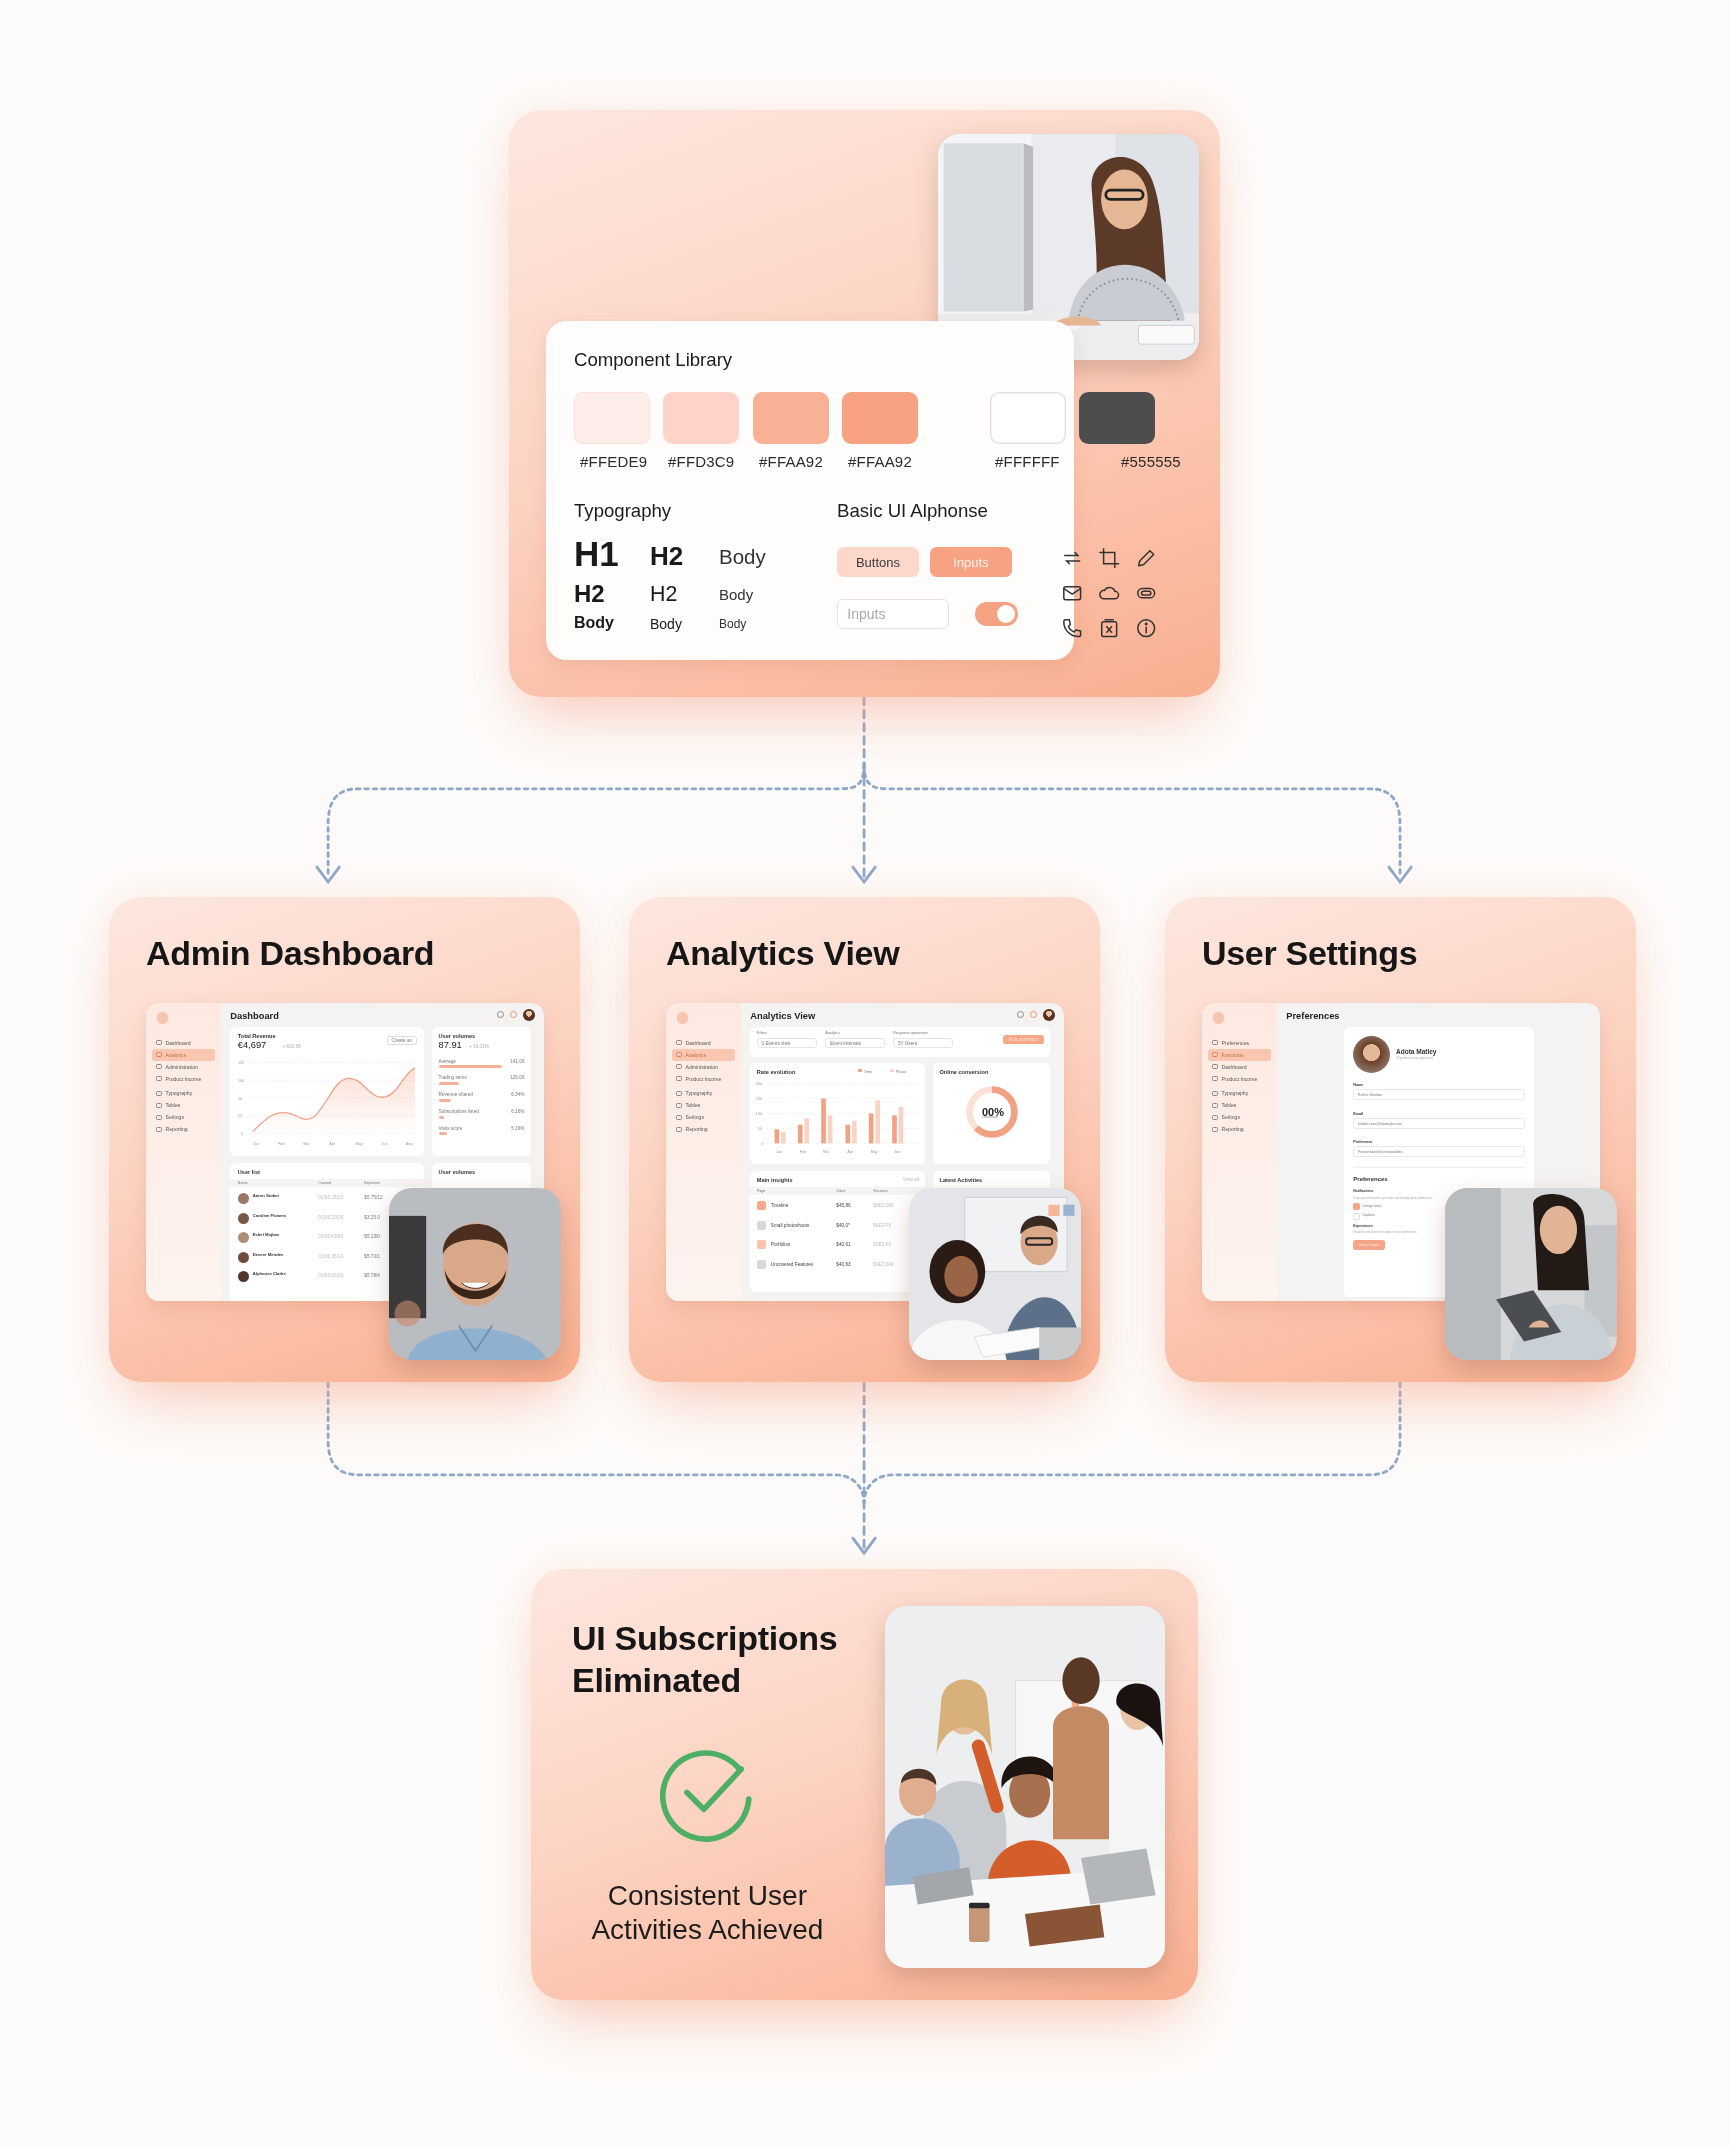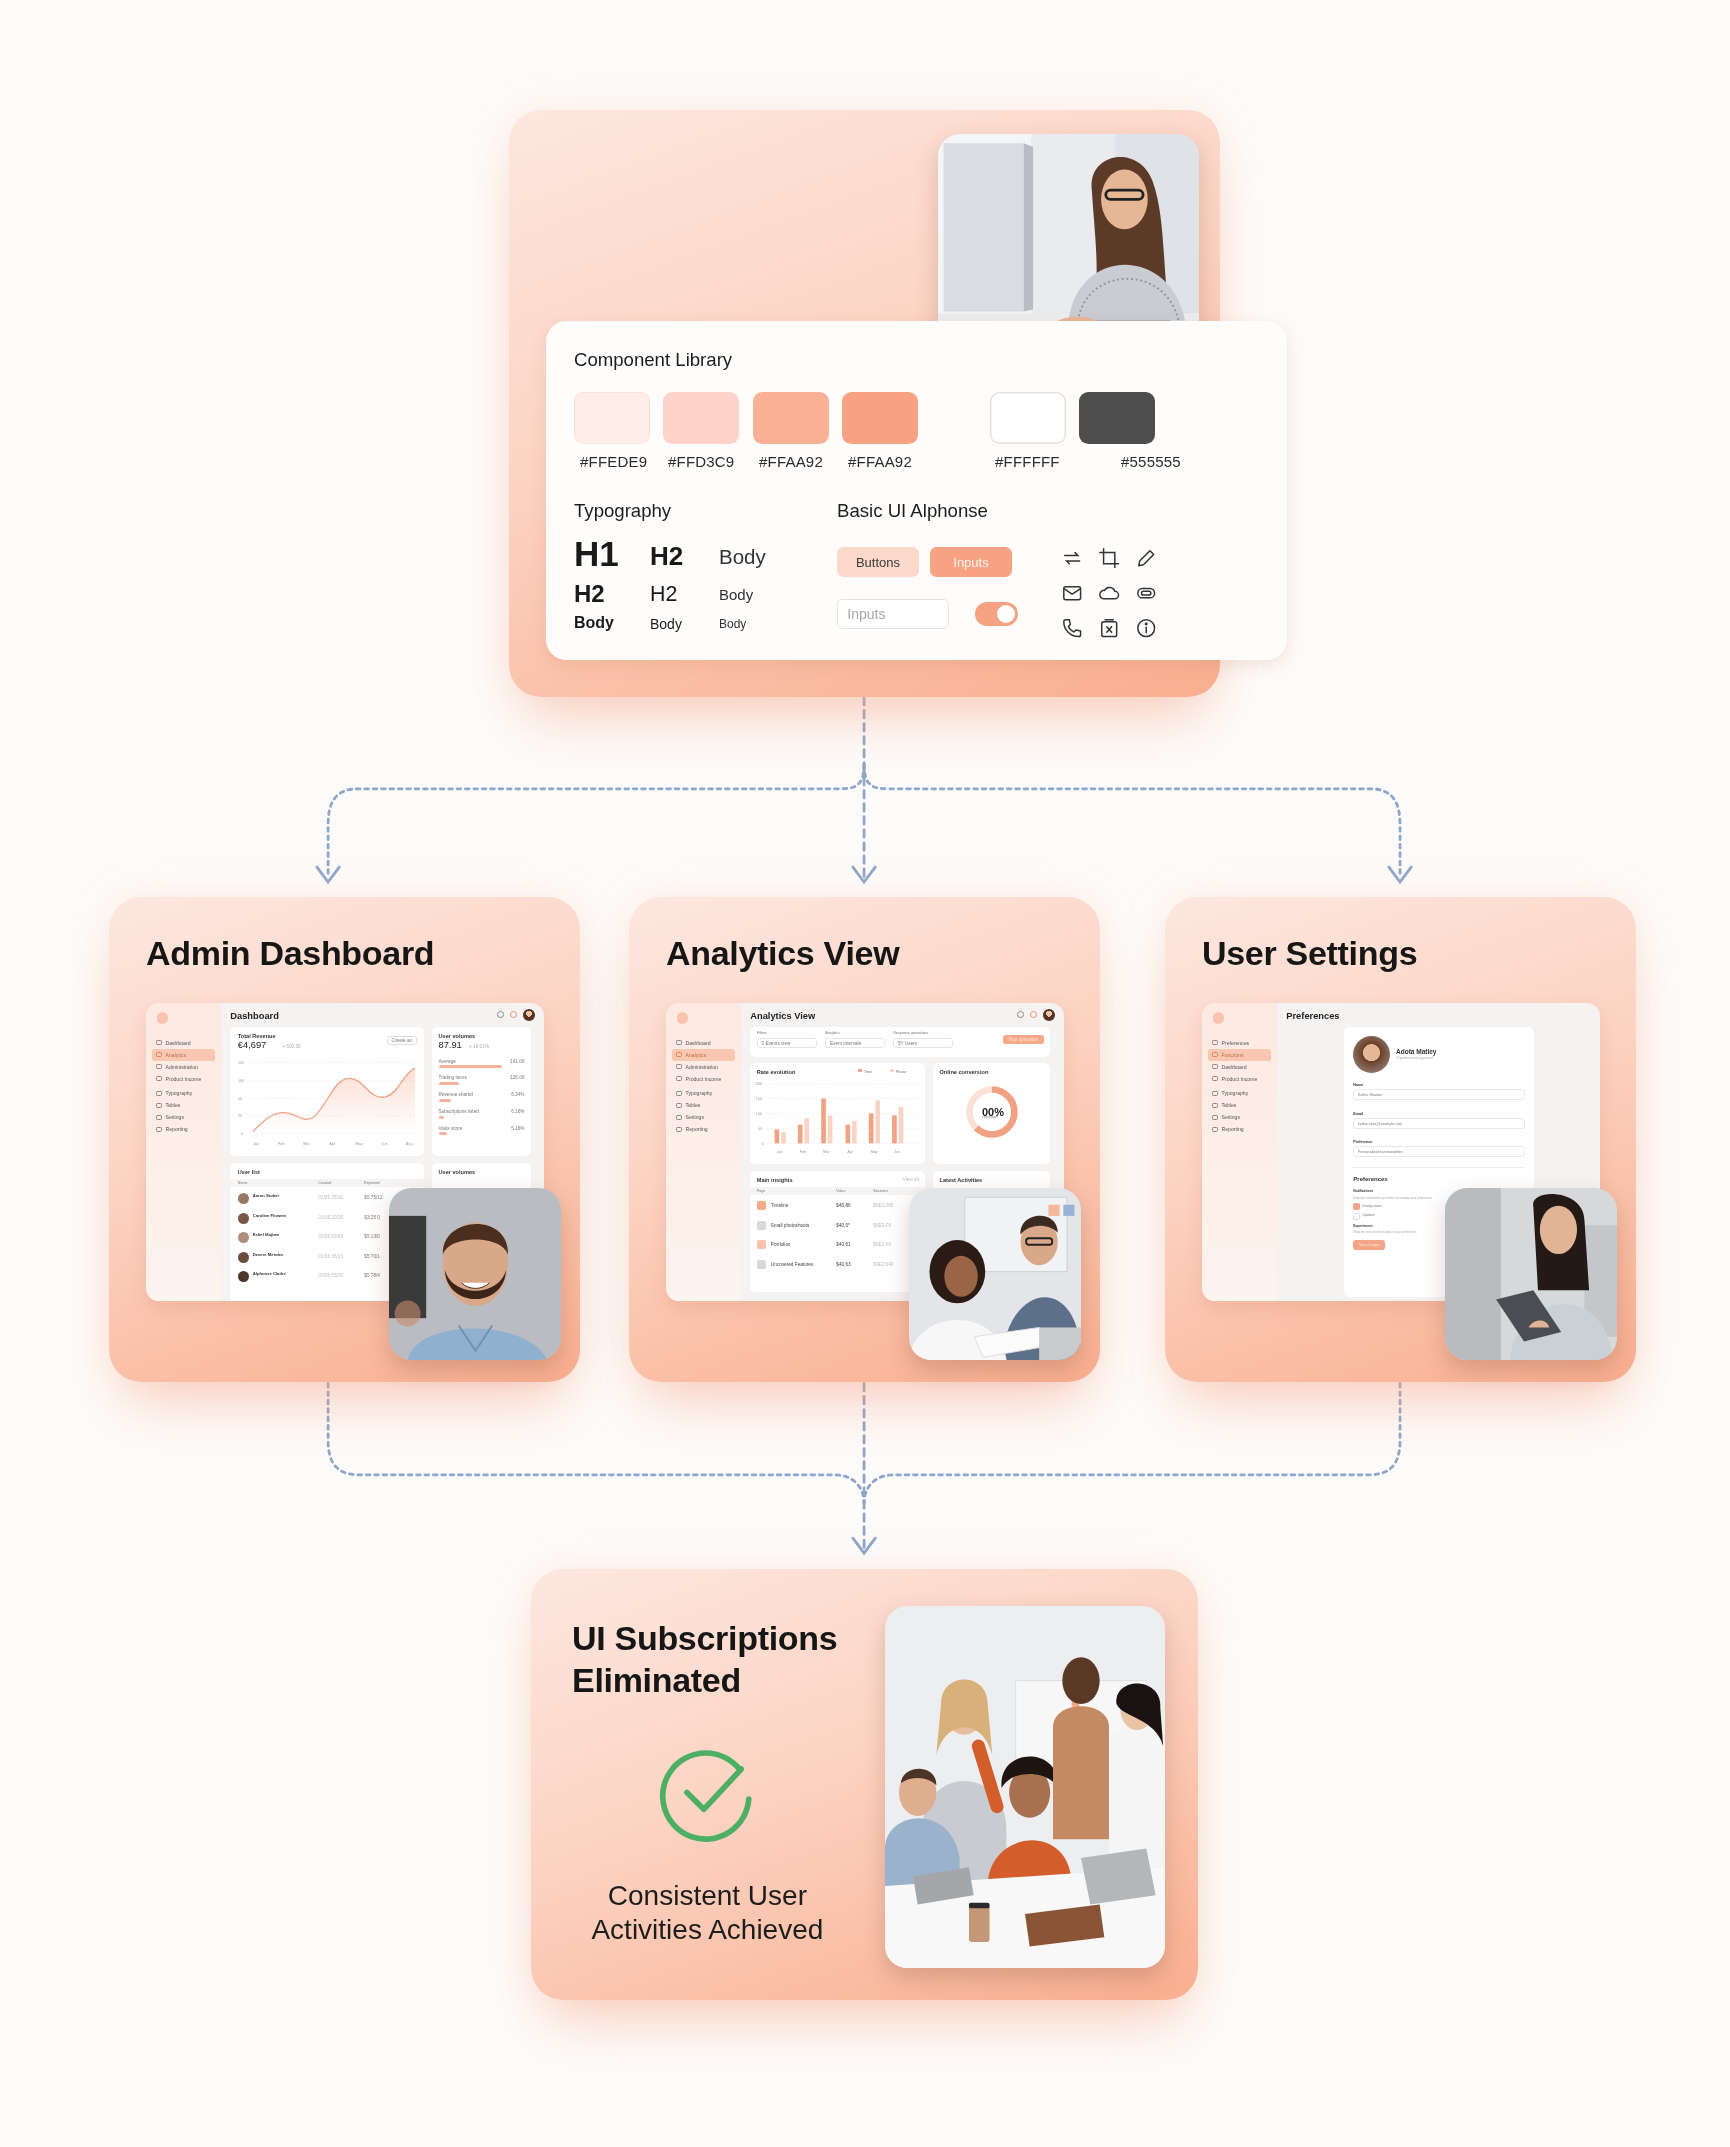--- a/index.html
+++ b/index.html
@@ -29,21 +29,21 @@
     overflow: hidden;
     box-shadow: 0 9.3px 22.4px rgba(120,70,50,0.25);
   }
   .photo svg { width: 100%; height: 100%; display: block; }
 
   
   #top-card { left: 509px; top: 110px; width: 711px; height: 587px; }
   #top-card .card-title { left: 37px; top: 48px; font-size: 34px; line-height: 42px; width: 336px; }
   #top-photo { left: 429px; top: 24px; width: 261px; height: 226px; }
   #lib-panel {
-    position: absolute; left: 37px; top: 211px; width: 741px; height: 339px;
+    position: absolute; left: 37px; top: 211px; width: 528px; height: 339px;
     background: #fefdfc; border-radius: 20.5px;
     box-shadow: 0 5.6px 17px rgba(200,120,90,0.18);
   }
   .panel-label { position: absolute; font-size: 18.6px; color: #1d1d1d; }
   .swatch {
     position: absolute; width: 76px; height: 52px; border-radius: 9.3px;
   }
   .swatch-label { position: absolute; font-size: 15px; color: #2b2b2b; letter-spacing: 0.2px; }
   .typo { position: absolute; color: #1a1a1a; }
   .btn-sample {

